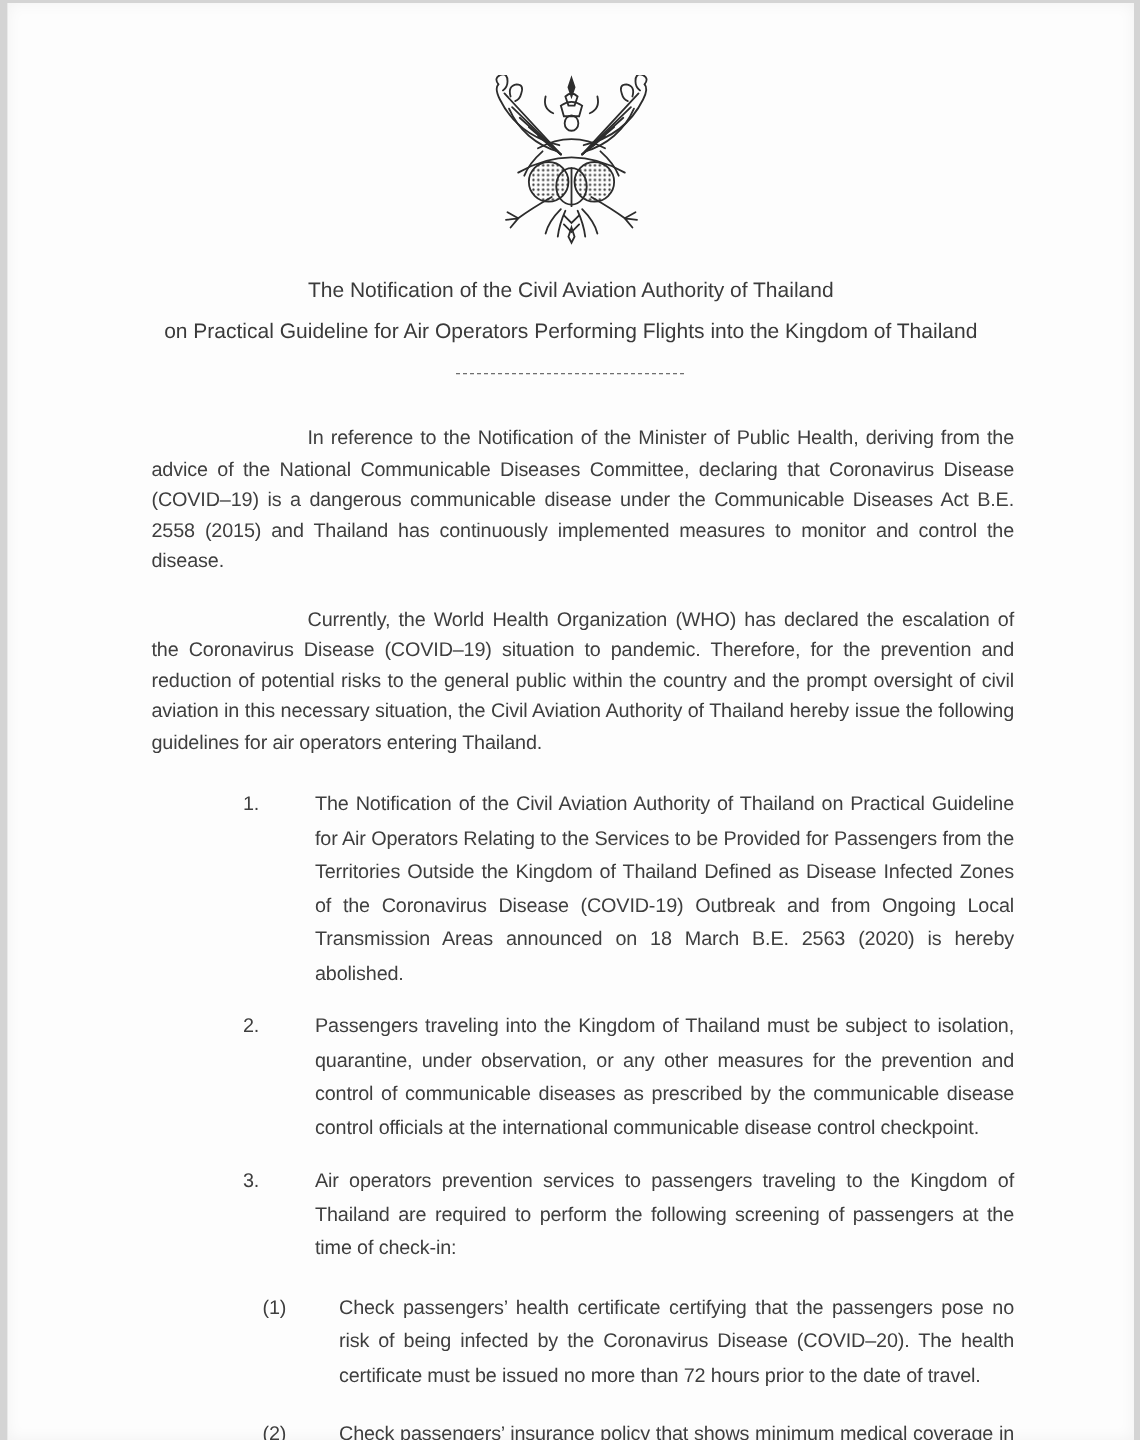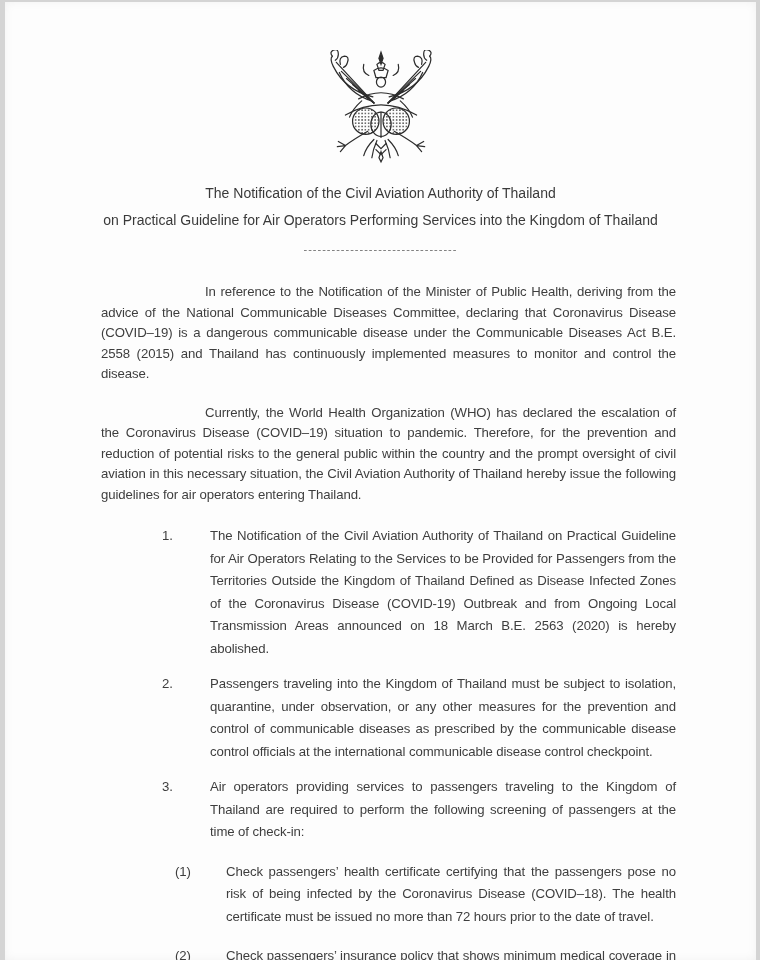--- a/index.html
+++ b/index.html
@@ -103,21 +103,21 @@
 
         <path d="M60,92 L65,97 L70,92"></path>
         <path d="M60,98 L65,103 L70,98"></path>
         <path d="M65,100 L67,106 L65,110 L63,106 Z"></path>
       </g>
     </svg>
   </div>
 
   <div class="title-block">
     <div>The Notification of the Civil Aviation Authority of Thailand</div>
-    <div>on Practical Guideline for Air Operators Performing Services into the Kingdom of Thailand</div>
+    <div>on Practical Guideline for Air Operators Performing Flights into the Kingdom of Thailand</div>
   </div>
 
   <div class="separator">---------------------------------</div>
 
   <div class="body-text">
 
     <p class="para first">In reference to the Notification of the Minister of Public Health, deriving from the advice of the National Communicable Diseases Committee, declaring that Coronavirus Disease (COVID–19) is a dangerous communicable disease under the Communicable Diseases Act B.E. 2558 (2015) and Thailand has continuously implemented measures to monitor and control the disease.</p>
     <p class="para">Currently, the World Health Organization (WHO) has declared the escalation of the Coronavirus Disease (COVID–19) situation to pandemic.  Therefore, for the prevention and reduction of potential risks to the general public within the country and the prompt oversight of civil aviation in this necessary situation, the Civil Aviation Authority of Thailand hereby issue the following guidelines for air operators entering Thailand.</p>
 
     <div class="list">
@@ -127,26 +127,26 @@
         <span class="list-text">The Notification of the Civil Aviation Authority of Thailand on Practical Guideline for Air Operators Relating to the Services to be Provided for Passengers from the Territories Outside the Kingdom of Thailand Defined as Disease Infected Zones of the Coronavirus Disease (COVID-19) Outbreak and from Ongoing Local Transmission Areas announced on 18 March B.E. 2563 (2020) is hereby abolished.</span>
       </div>
 
       <div class="list-row">
         <span class="list-marker">2.</span>
         <span class="list-text">Passengers traveling into the Kingdom of Thailand must be subject to isolation, quarantine, under observation, or any other measures for the prevention and control of communicable diseases as prescribed by the communicable disease control officials at the international communicable disease control checkpoint.</span>
       </div>
 
       <div class="list-row">
         <span class="list-marker">3.</span>
-        <span class="list-text">Air operators providing services to passengers traveling to the Kingdom of Thailand are required to perform the following screening of passengers at the time of check-in:</span>
+        <span class="list-text">Air operators prevention services to passengers traveling to the Kingdom of Thailand are required to perform the following screening of passengers at the time of check-in:</span>
       </div>
 
       <div class="list-row sub-row gap-top">
         <span class="list-marker">(1)</span>
-        <span class="list-text">Check passengers’ health certificate certifying that the passengers pose no risk of being infected by the Coronavirus Disease (COVID–18). The health certificate must be issued no more than 72 hours prior to the date of travel.</span>
+        <span class="list-text">Check passengers’ health certificate certifying that the passengers pose no risk of being infected by the Coronavirus Disease (COVID–20). The health certificate must be issued no more than 72 hours prior to the date of travel.</span>
       </div>
 
       <div class="list-row sub-row gap-top">
         <span class="list-marker">(2)</span>
         <span class="list-text">Check passengers’ insurance policy that shows minimum medical coverage in Thailand of Coronavirus Disease (COVID-19), in the amount not less than 100,000 USD.</span>
       </div>
 
     </div>
   </div>
 </div>

